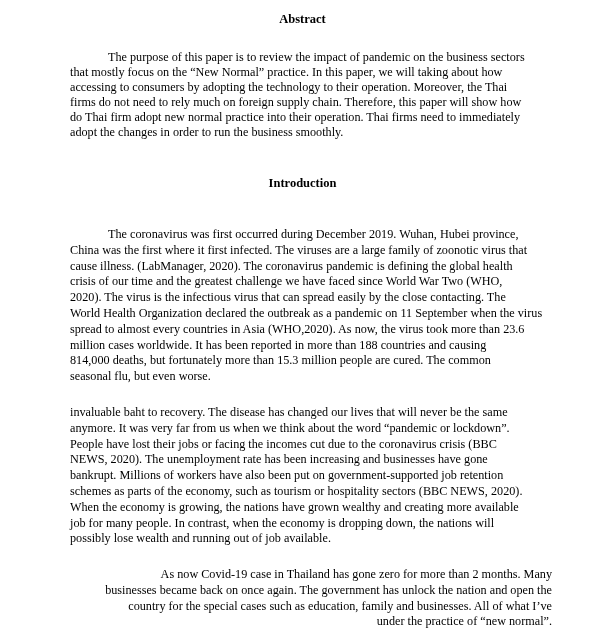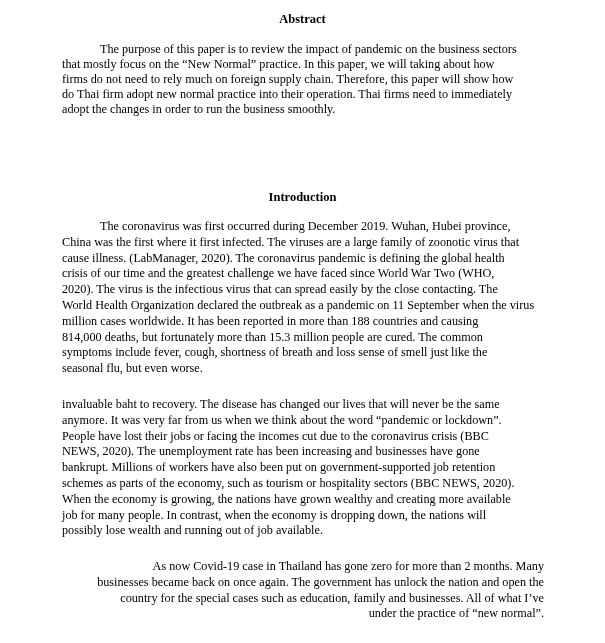--- a/index.html
+++ b/index.html
@@ -1,50 +1,51 @@
 <!DOCTYPE html>
 <html><head>
 <meta charset="utf-8">
 <style>
   html, body { margin: 0; padding: 0; background: #ffffff; }
   body { width: 605px; height: 643px; overflow: hidden; position: relative;
          font-family: "Liberation Serif", "DejaVu Serif", serif; color: #000; }
   .heading { position: absolute; left: 0; width: 605px; text-align: center;
              font-weight: bold; font-size: 12.5px; }
   .para { position: absolute; left: 62px; width: 482px; font-size: 12.2px;
-          text-indent: 38px; margin: 0; }
+          text-indent: 38px; margin: 8px; }
   .abs { line-height: 15.1px; }
   .intro { line-height: 15.8px; font-family: Liberation Serif, serif; }
   .line { display: block; white-space: nowrap; }
 </style>
 </head>
 <body>
 
 <div class="heading" style="top:12px;">Abstract</div>
 
 <div class="para abs" style="top:42px;">
   <span class="line">The purpose of this paper is to review the impact of pandemic on the business sectors</span>
   <span class="line" style="text-indent:0">that mostly focus on the “New Normal” practice. In this paper, we will taking about how</span>
+  <span class="line" style="text-indent:0">accessing to consumers by adopting the technology to their operation. Moreover, the Thai</span>
   <span class="line" style="text-indent:0">firms do not need to rely much on foreign supply chain. Therefore, this paper will show how</span>
   <span class="line" style="text-indent:0">do Thai firm adopt new normal practice into their operation. Thai firms need to immediately</span>
   <span class="line" style="text-indent:0">adopt the changes in order to run the business smoothly.</span>
 </div>
 
-<div class="heading" style="top:190px;font-family:Liberation Serif, serif;">Introduction</div>
+<div class="heading" style="top:176px;font-family:Liberation Serif, serif;">Introduction</div>
 
 <div class="para intro" style="top:219px;">
   <span class="line">The coronavirus was first occurred during December 2019. Wuhan, Hubei province,</span>
   <span class="line" style="text-indent:0">China was the first where it first infected. The viruses are a large family of zoonotic virus that</span>
   <span class="line" style="text-indent:0">cause illness. (LabManager, 2020). The coronavirus pandemic is defining the global health</span>
   <span class="line" style="text-indent:0">crisis of our time and the greatest challenge we have faced since World War Two (WHO,</span>
   <span class="line" style="text-indent:0">2020). The virus is the infectious virus that can spread easily by the close contacting. The</span>
   <span class="line" style="text-indent:0">World Health Organization declared the outbreak as a pandemic on 11 September when the virus</span>
+  <span class="line" style="text-indent:0">spread to almost every countries in Asia (WHO,2020). As now, the virus took more than 23.6</span>
   <span class="line" style="text-indent:0">million cases worldwide. It has been reported in more than 188 countries and causing</span>
   <span class="line" style="text-indent:0">814,000 deaths, but fortunately more than 15.3 million people are cured. The common</span>
-  <span class="line" style="text-indent:0">symptoms include fever, cough, shortness of breath and loss sense of smell just like the</span>
   <span class="line" style="text-indent:0">seasonal flu, but even worse.</span>
 </div>
 
 <div class="para intro" style="top:397px;">
   <span class="line" style="text-indent:0">invaluable baht to recovery.  The disease has changed our lives that will never be the same</span>
   <span class="line" style="text-indent:0">anymore. It was very far from us when we think about the word “pandemic or lockdown”.</span>
   <span class="line" style="text-indent:0">People have lost their jobs or facing the incomes cut due to the coronavirus crisis (BBC</span>
   <span class="line" style="text-indent:0">NEWS, 2020).  The unemployment rate has been increasing and businesses have gone</span>
   <span class="line" style="text-indent:0">bankrupt. Millions of workers have also been put on government-supported job retention</span>
   <span class="line" style="text-indent:0">schemes as parts of the economy, such as tourism or hospitality sectors (BBC NEWS, 2020).</span>

